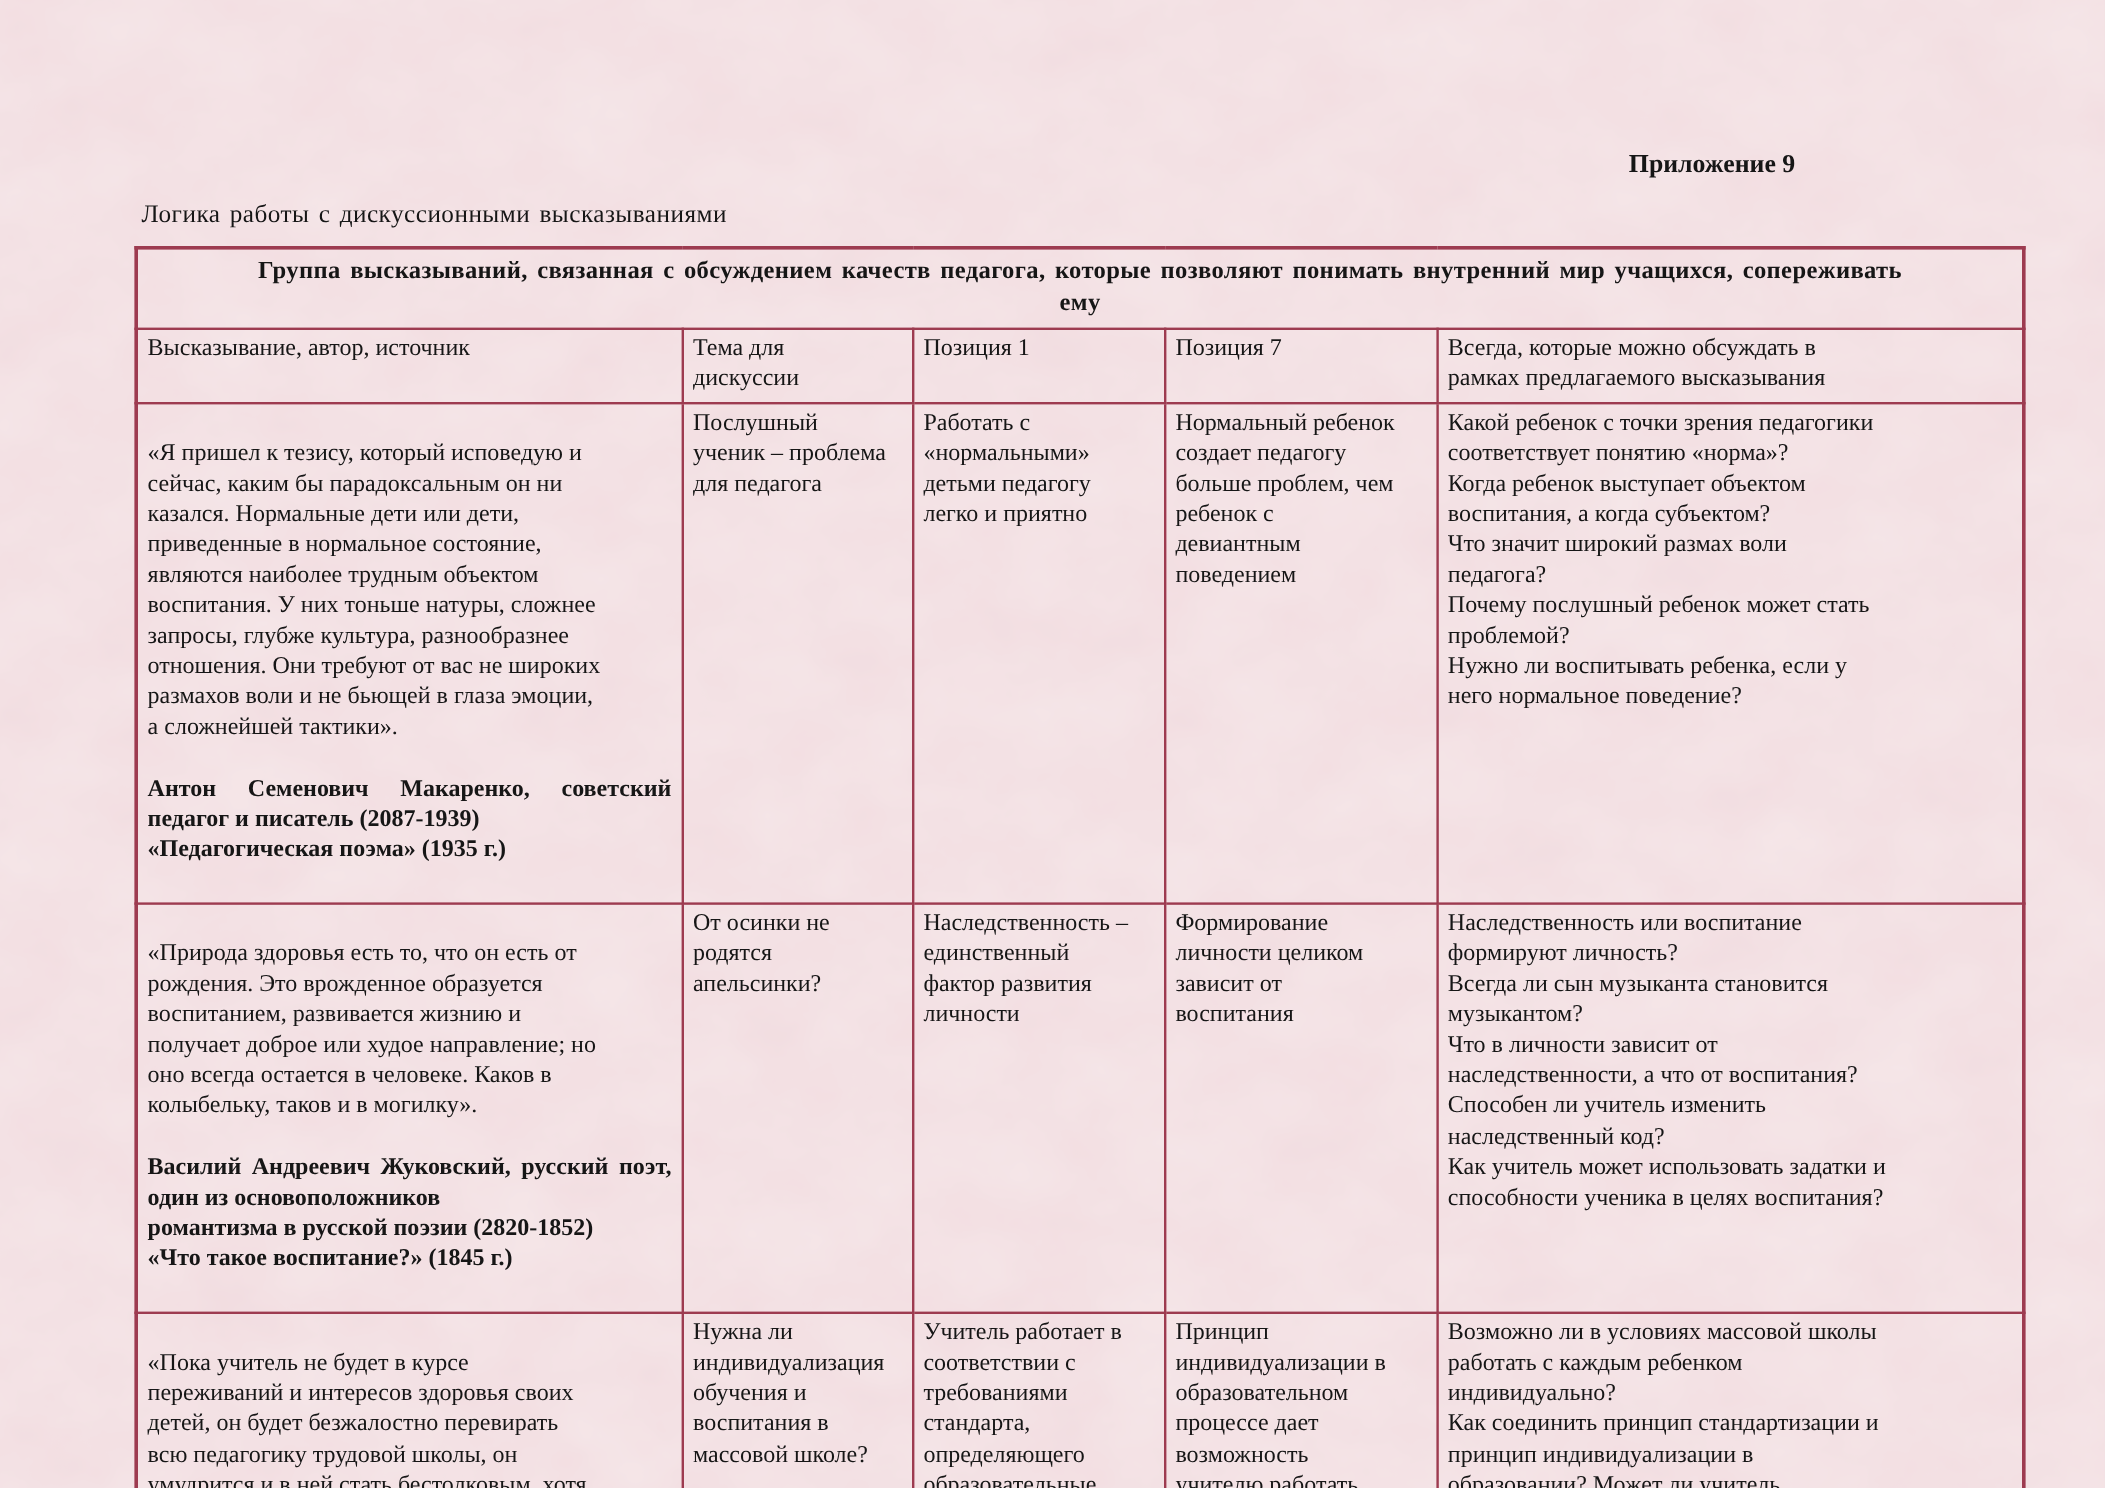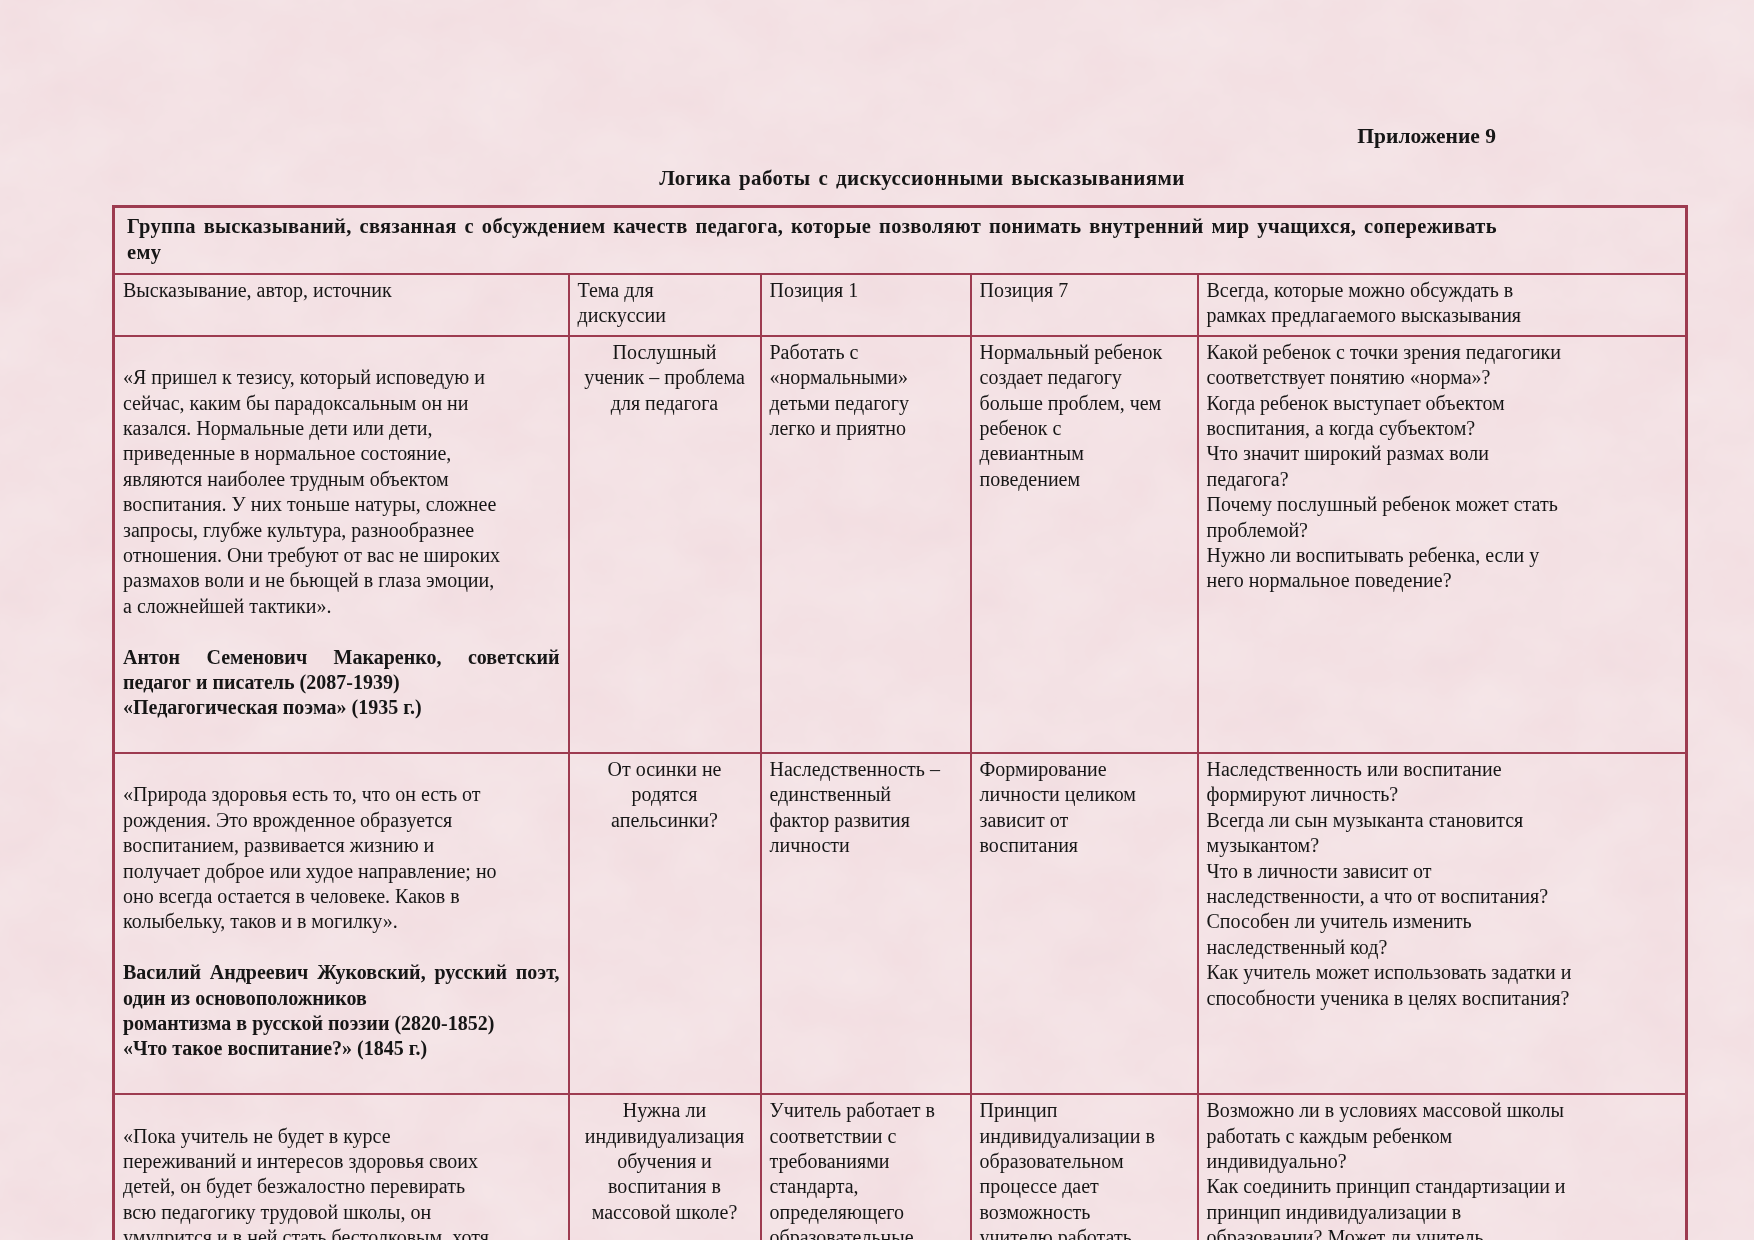--- a/index.html
+++ b/index.html
@@ -10,41 +10,41 @@
     color: #161616; background: #f3e1e4;
   }
   .bg-svg { position: absolute; left: 0; top: 0; width: 1754px; height: 1240px; z-index: 0; }
   .content { position: relative; z-index: 1; }
 
   .appendix {
     padding: 124px 258px 0 0; text-align: right;
     font-weight: bold; font-size: 21.5px;
   }
   .doc-title {
-    margin-top: 17px; padding-left: 90px; text-align: center;
-    font-weight: bold; font-size: 21px; letter-spacing: .4px; word-spacing: .10em;
+    margin-top: 17px; padding-left: 118px; 
+    font-weight: normal; font-size: 21px; letter-spacing: .4px; word-spacing: .10em;
   }
 
   table.disc {
     border-collapse: collapse; table-layout: fixed;
     margin: 14px 0 0 112px; width: 1573px;
     border: 3px solid var(--table-border, #9d3b50);
   }
   th, td {
     border: 2px solid var(--table-border, #9d3b50);
     vertical-align: top; padding: 3px 8px 6px;
     font-size: 20px; line-height: 1.27; font-weight: normal;
     white-space: pre-line; text-align: left;
   }
   th.group {
-    font-weight: bold; font-size: 20.5px;
+    font-weight: bold; text-align: center; font-size: 20.5px;
     letter-spacing: .3px; word-spacing: .12em; padding: 5px 12px 8px;
   }
   th.colhead { text-align: left; }
-  td.center { text-align: center; }
+  td.center { }
   .author { font-weight: bold; text-align: justify; }
 </style>
 </head>
 <body>
 
 <svg class="bg-svg" xmlns="http://www.w3.org/2000/svg" width="1754" height="1240">
   <defs>
     <filter id="marble" x="0" y="0" width="100%" height="100%">
       <feTurbulence type="fractalNoise" baseFrequency="0.013 0.016" numOctaves="4" seed="11" result="n"></feTurbulence>
       <feColorMatrix in="n" type="matrix" values="0 0 0 0 0.878

